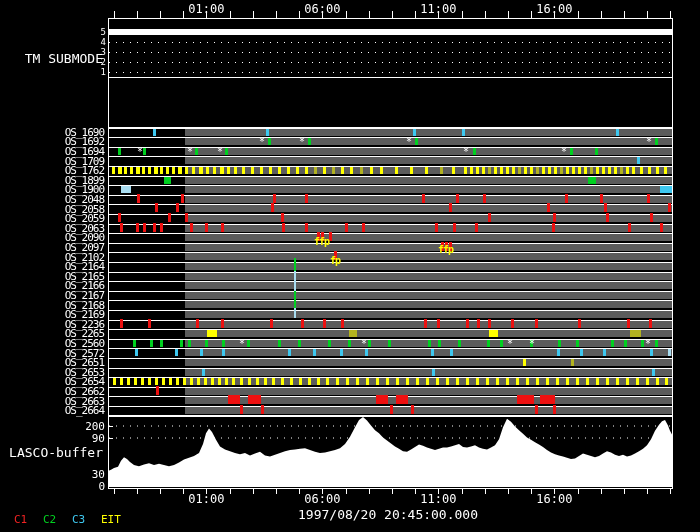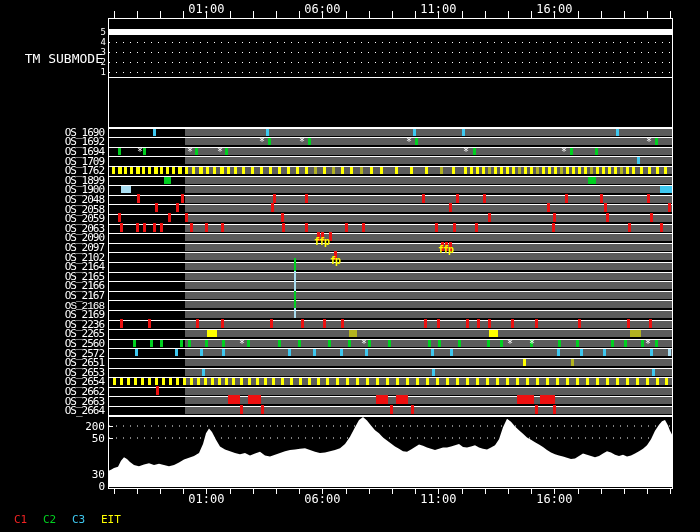--- a/index.html
+++ b/index.html
@@ -23,20 +23,22 @@
   .legend-item{position:absolute;font-size:11px;bottom:6px;}
   #datestamp{position:absolute;font-size:13px;color:#fff;transform:translateX(-50%);white-space:nowrap;}
   svg{position:absolute;display:block;}
 </style>
 </head>
 <body>
 
 <div id="screen">
 
   <div class="biglabel" style="top:51px;">TM SUBMODE</div>
+  <div class="biglabel" style="top:445px;">LASCO-buffer</div>
+  <div id="datestamp" style="left:388px;top:507px;">1997/08/20 20:45:00.000</div>
 
   <div class="panel" style="top:18px;height:60px;"></div>
   <div class="panel" style="top:77px;height:51px;"></div>
   <div class="panel" style="top:127px;height:289px;"></div>
   <div class="panel" style="top:415px;height:74px;background:transparent;"></div>
 
   <div id="dyn"></div>
 <div class="tick" style="left:113.5px;top:11px;height:7px;"></div>
     <div class="tick" style="left:113.5px;top:489px;height:5px;"></div>
     <div class="tick" style="left:136.7px;top:11px;height:7px;"></div>
@@ -308,21 +310,21 @@
     <div class="rowband" style="top:272.5px;"></div>
     <div class="rowlabel" style="top:276.8px;">OS_2165</div>
     <div class="sep" style="top:281.1px;"></div>
     <div class="rowband" style="top:282.1px;"></div>
     <div class="rowlabel" style="top:286.40000000000003px;">OS_2166</div>
     <div class="sep" style="top:290.7px;"></div>
     <div class="rowband" style="top:291.7px;"></div>
     <div class="rowlabel" style="top:296px;">OS_2167</div>
     <div class="sep" style="top:300.29999999999995px;"></div>
     <div class="rowband" style="top:301.29999999999995px;"></div>
-    <div class="rowlabel" style="top:305.59999999999997px;font-family:Liberation Mono, monospace;">OS_2168</div>
+    <div class="rowlabel" style="top:305.59999999999997px;">OS_2168</div>
     <div class="sep" style="top:309.9px;"></div>
     <div class="rowband" style="top:310.9px;"></div>
     <div class="rowlabel" style="top:315.2px;">OS_2169</div>
     <div class="sep" style="top:319.5px;"></div>
     <div class="rowband" style="top:320.5px;"></div>
     <div class="rowlabel" style="top:324.8px;">OS_2236</div>
     <div class="evtick" style="left:120px;top:318.5px;width:2.5px;height:9px;background:#ee1010;"></div>
     <div class="evtick" style="left:148px;top:318.5px;width:2.5px;height:9px;background:#ee1010;"></div>
     <div class="evtick" style="left:196px;top:318.5px;width:2.5px;height:9px;background:#ee1010;"></div>
     <div class="evtick" style="left:221px;top:318.5px;width:2.5px;height:9px;background:#ee1010;"></div>
@@ -506,21 +508,21 @@
     <div class="annot" style="left:314px;top:237px;">ffp</div>
     <div class="annot" style="left:330px;top:256px;">fp</div>
     <div class="annot" style="left:438px;top:245px;">ffp</div>
     <svg width="564" height="74" style="left:108px;top:415px;">
       <line x1="1" x2="563" y1="11" y2="11" stroke="#fff" stroke-width="1" stroke-dasharray="1 6"></line>
       <line x1="1" x2="563" y1="23" y2="23" stroke="#fff" stroke-width="1" stroke-dasharray="1 6"></line>
       <polygon points="0,72 0,56 3,54.80000000000001 6,53 10,51.80000000000001 13,45.80000000000001 16,42.19999999999999 19,44 22,47 26,50 31,51.19999999999999 36,49.39999999999998 41,48.19999999999999 46,50 51,48.80000000000001 56,50 61,51.19999999999999 66,50 71,47.60000000000002 76,44.60000000000002 81,42.80000000000001 86,41 91,38 95,29 98,18.19999999999999 101,13.399999999999977 104,17 108,24.80000000000001 112,31.399999999999977 117,34.39999999999998 122,36.19999999999999 127,38 132,39.19999999999999 137,38 142,40.39999999999998 147,38.60000000000002 152,36.80000000000001 157,40.39999999999998 162,41.60000000000002 167,39.80000000000001 172,38 177,36.19999999999999 182,35 187,34.39999999999998 192,33.80000000000001 197,33.19999999999999 202,35 207,36.80000000000001 212,38 217,37.39999999999998 222,36.19999999999999 227,35 232,33.19999999999999 237,29 242,21.80000000000001 247,12.199999999999989 251,5 255,2 259,5.600000000000023 263,10.399999999999977 267,15.199999999999989 271,18.19999999999999 275,22.399999999999977 279,25.399999999999977 283,28.399999999999977 287,31.399999999999977 291,33.80000000000001 295,36.19999999999999 299,36.80000000000001 303,34.39999999999998 307,32 311,29.600000000000023 315,30.80000000000001 319,32.60000000000002 323,33.80000000000001 327,35 331,33.80000000000001 335,32.60000000000002 339,32.60000000000002 343,31.399999999999977 347,30.19999999999999 351,29 355,32 359,32.60000000000002 363,31.399999999999977 367,30.19999999999999 371,32.60000000000002 375,33.80000000000001 379,34.39999999999998 383,32.60000000000002 387,30.19999999999999 391,24.19999999999999 395,12.199999999999989 399,3.8000000000000114 403,6.800000000000011 407,11.600000000000023 411,15.199999999999989 415,18.80000000000001 419,22.399999999999977 423,24.80000000000001 427,27.19999999999999 431,29.600000000000023 435,32 439,35 443,37.39999999999998 447,39.19999999999999 451,40.39999999999998 455,41.60000000000002 459,42.80000000000001 463,44 467,43.39999999999998 471,41 475,38.60000000000002 479,39.80000000000001 483,41 487,42.19999999999999 491,41 495,38.60000000000002 499,36.19999999999999 503,37.39999999999998 507,39.80000000000001 511,41 515,39.80000000000001 519,41.60000000000002 523,40.39999999999998 527,38.60000000000002 531,36.19999999999999 535,33.80000000000001 539,30.19999999999999 543,24.19999999999999 547,15.800000000000011 551,9.800000000000011 554,6.199999999999989 557,5 560,10.399999999999977 562,15.800000000000011 564,19.399999999999977 564,72" fill="#ffffff"></polygon>
     </svg>
     <div class="ylab" style="left:75px;top:426px;">200</div>
     <div class="abs" style="left:109px;top:426px;width:4px;height:1px;background:#fff;"></div>
-    <div class="ylab" style="left:75px;top:438px;">50</div>
+    <div class="ylab" style="left:75px;top:438px;">90</div>
     <div class="abs" style="left:109px;top:438px;width:4px;height:1px;background:#fff;"></div>
     <div class="ylab" style="left:75px;top:474px;">30</div>
     <div class="abs" style="left:109px;top:474px;width:4px;height:1px;background:#fff;"></div>
     <div class="ylab" style="left:75px;top:486px;">0</div>
     <div class="abs" style="left:109px;top:486px;width:4px;height:1px;background:#fff;"></div>
     <div class="legend-item" style="left:14px;color:#ee2222;">C1</div>
     <div class="legend-item" style="left:43px;color:#00d020;">C2</div>
     <div class="legend-item" style="left:72px;color:#3ec8f0;">C3</div>
     <div class="legend-item" style="left:101px;color:#ffff00;">EIT</div>
   </div>

